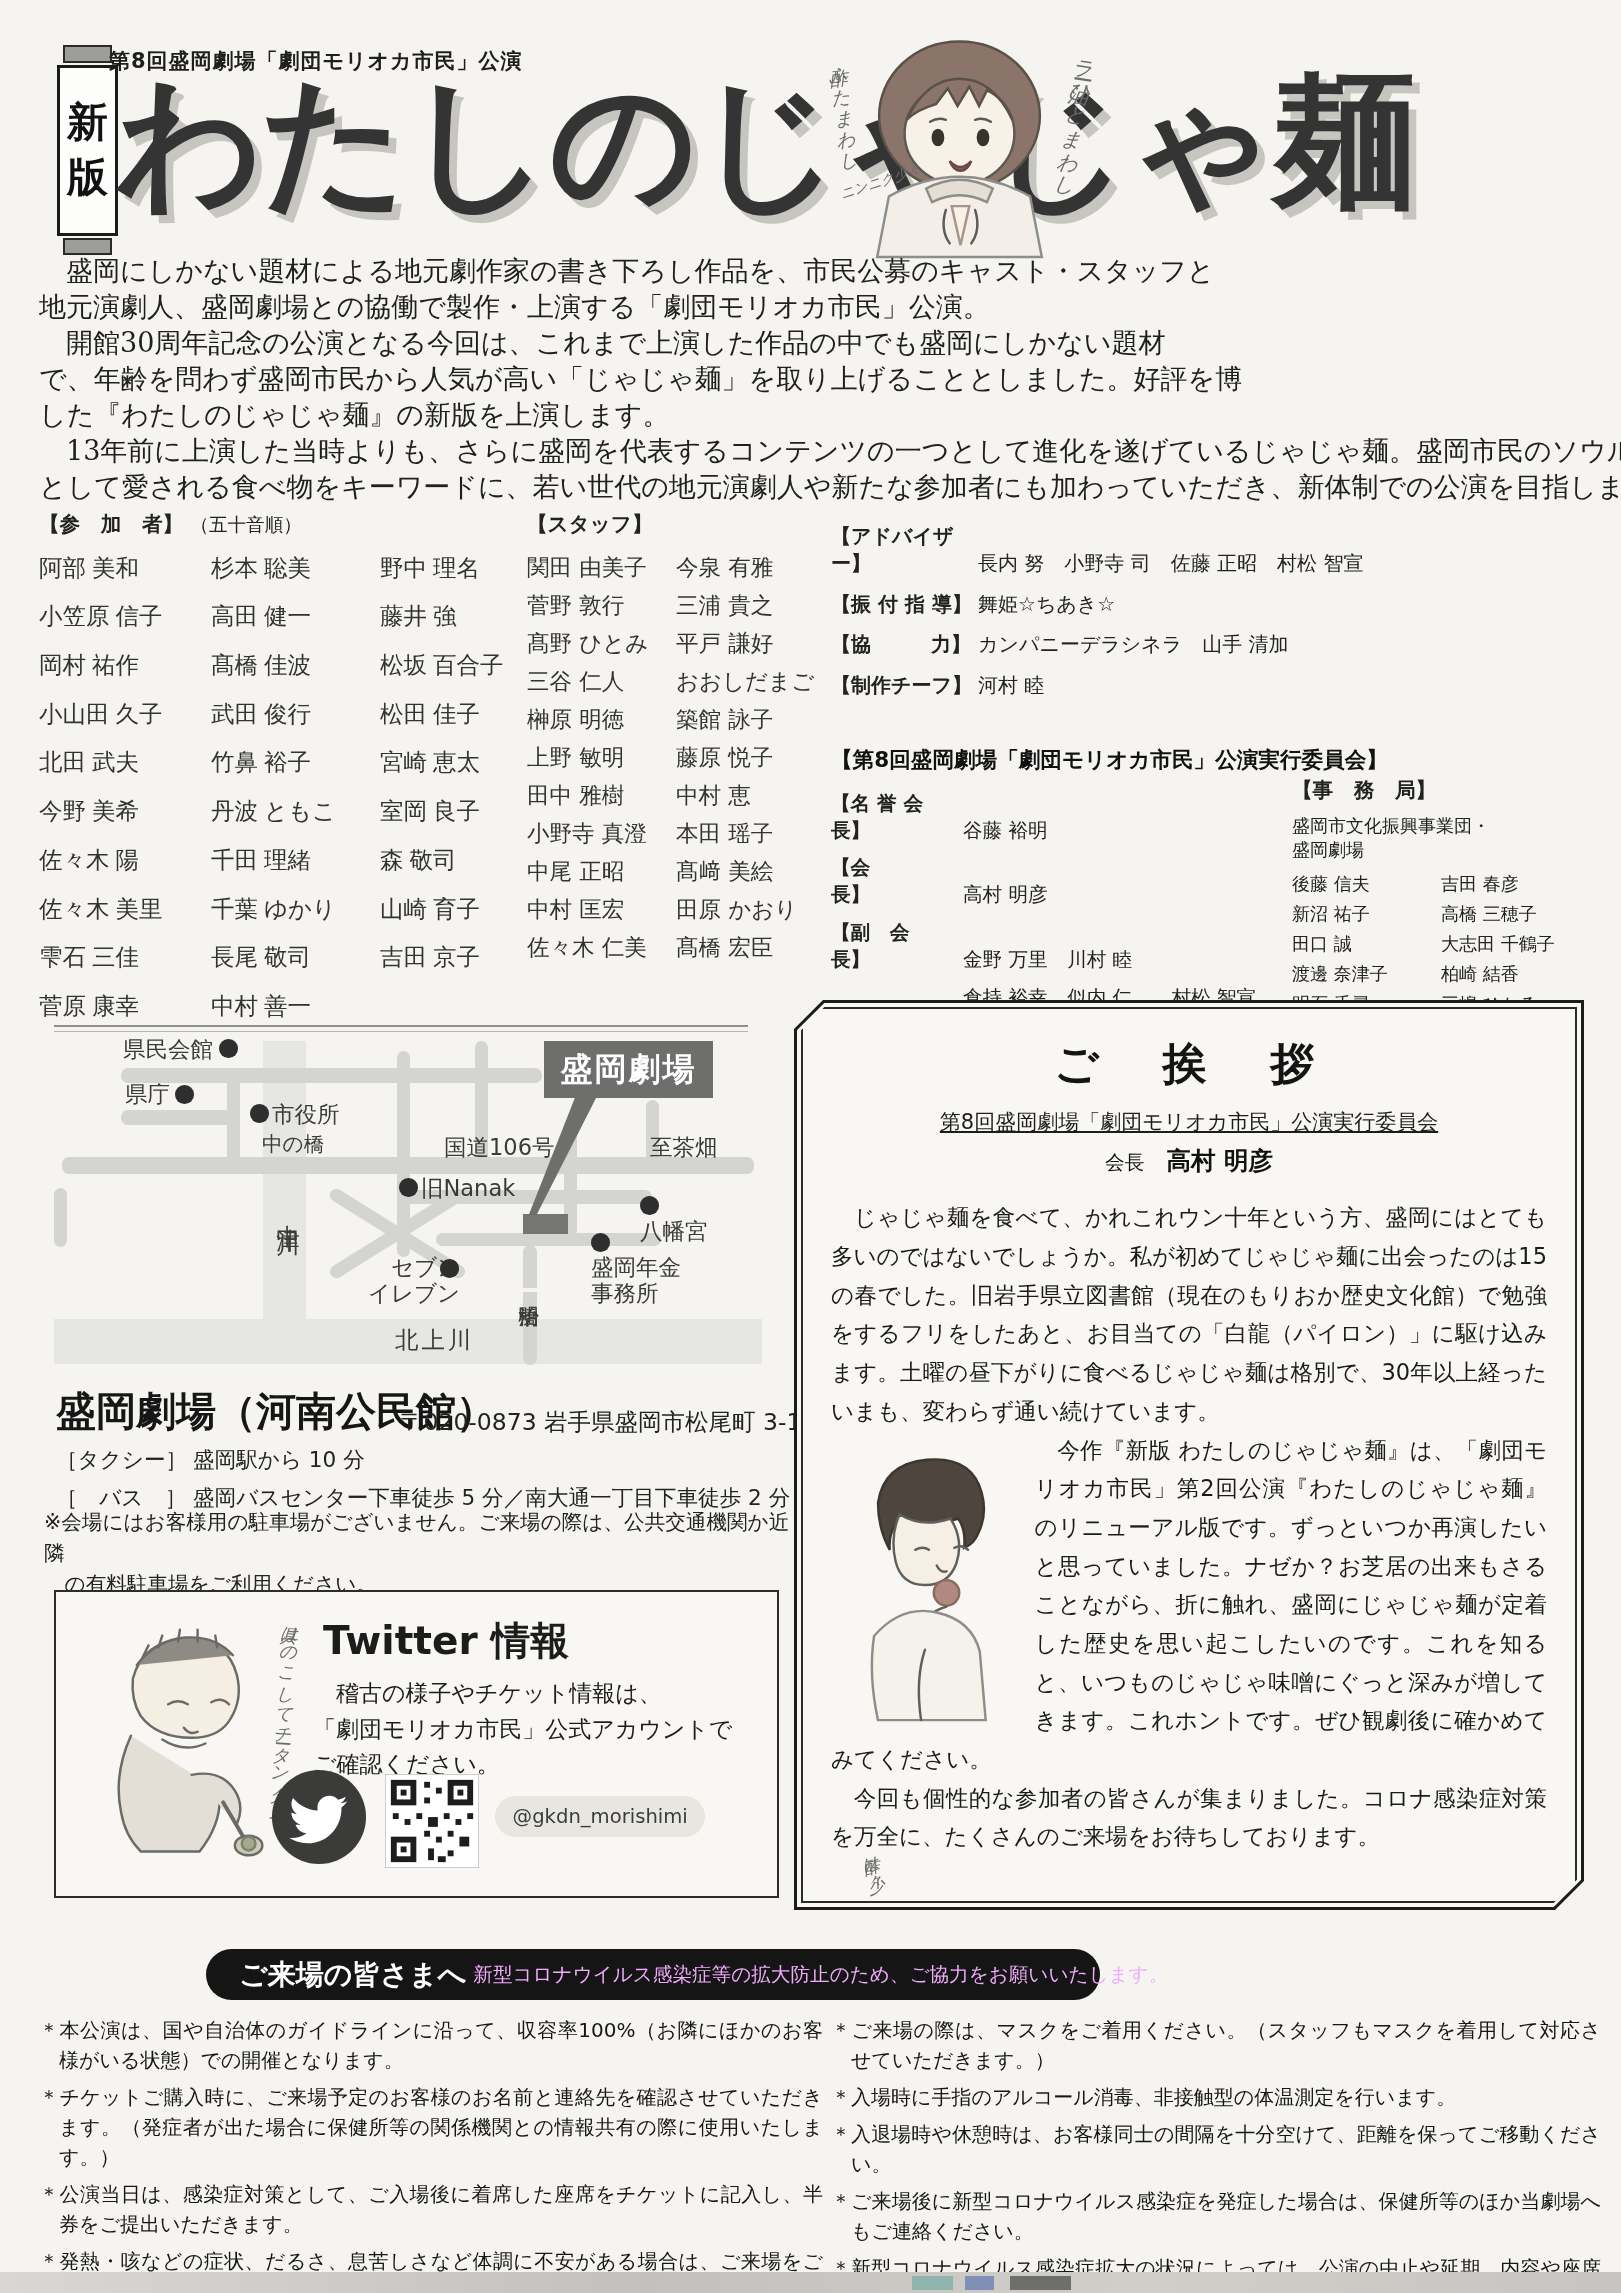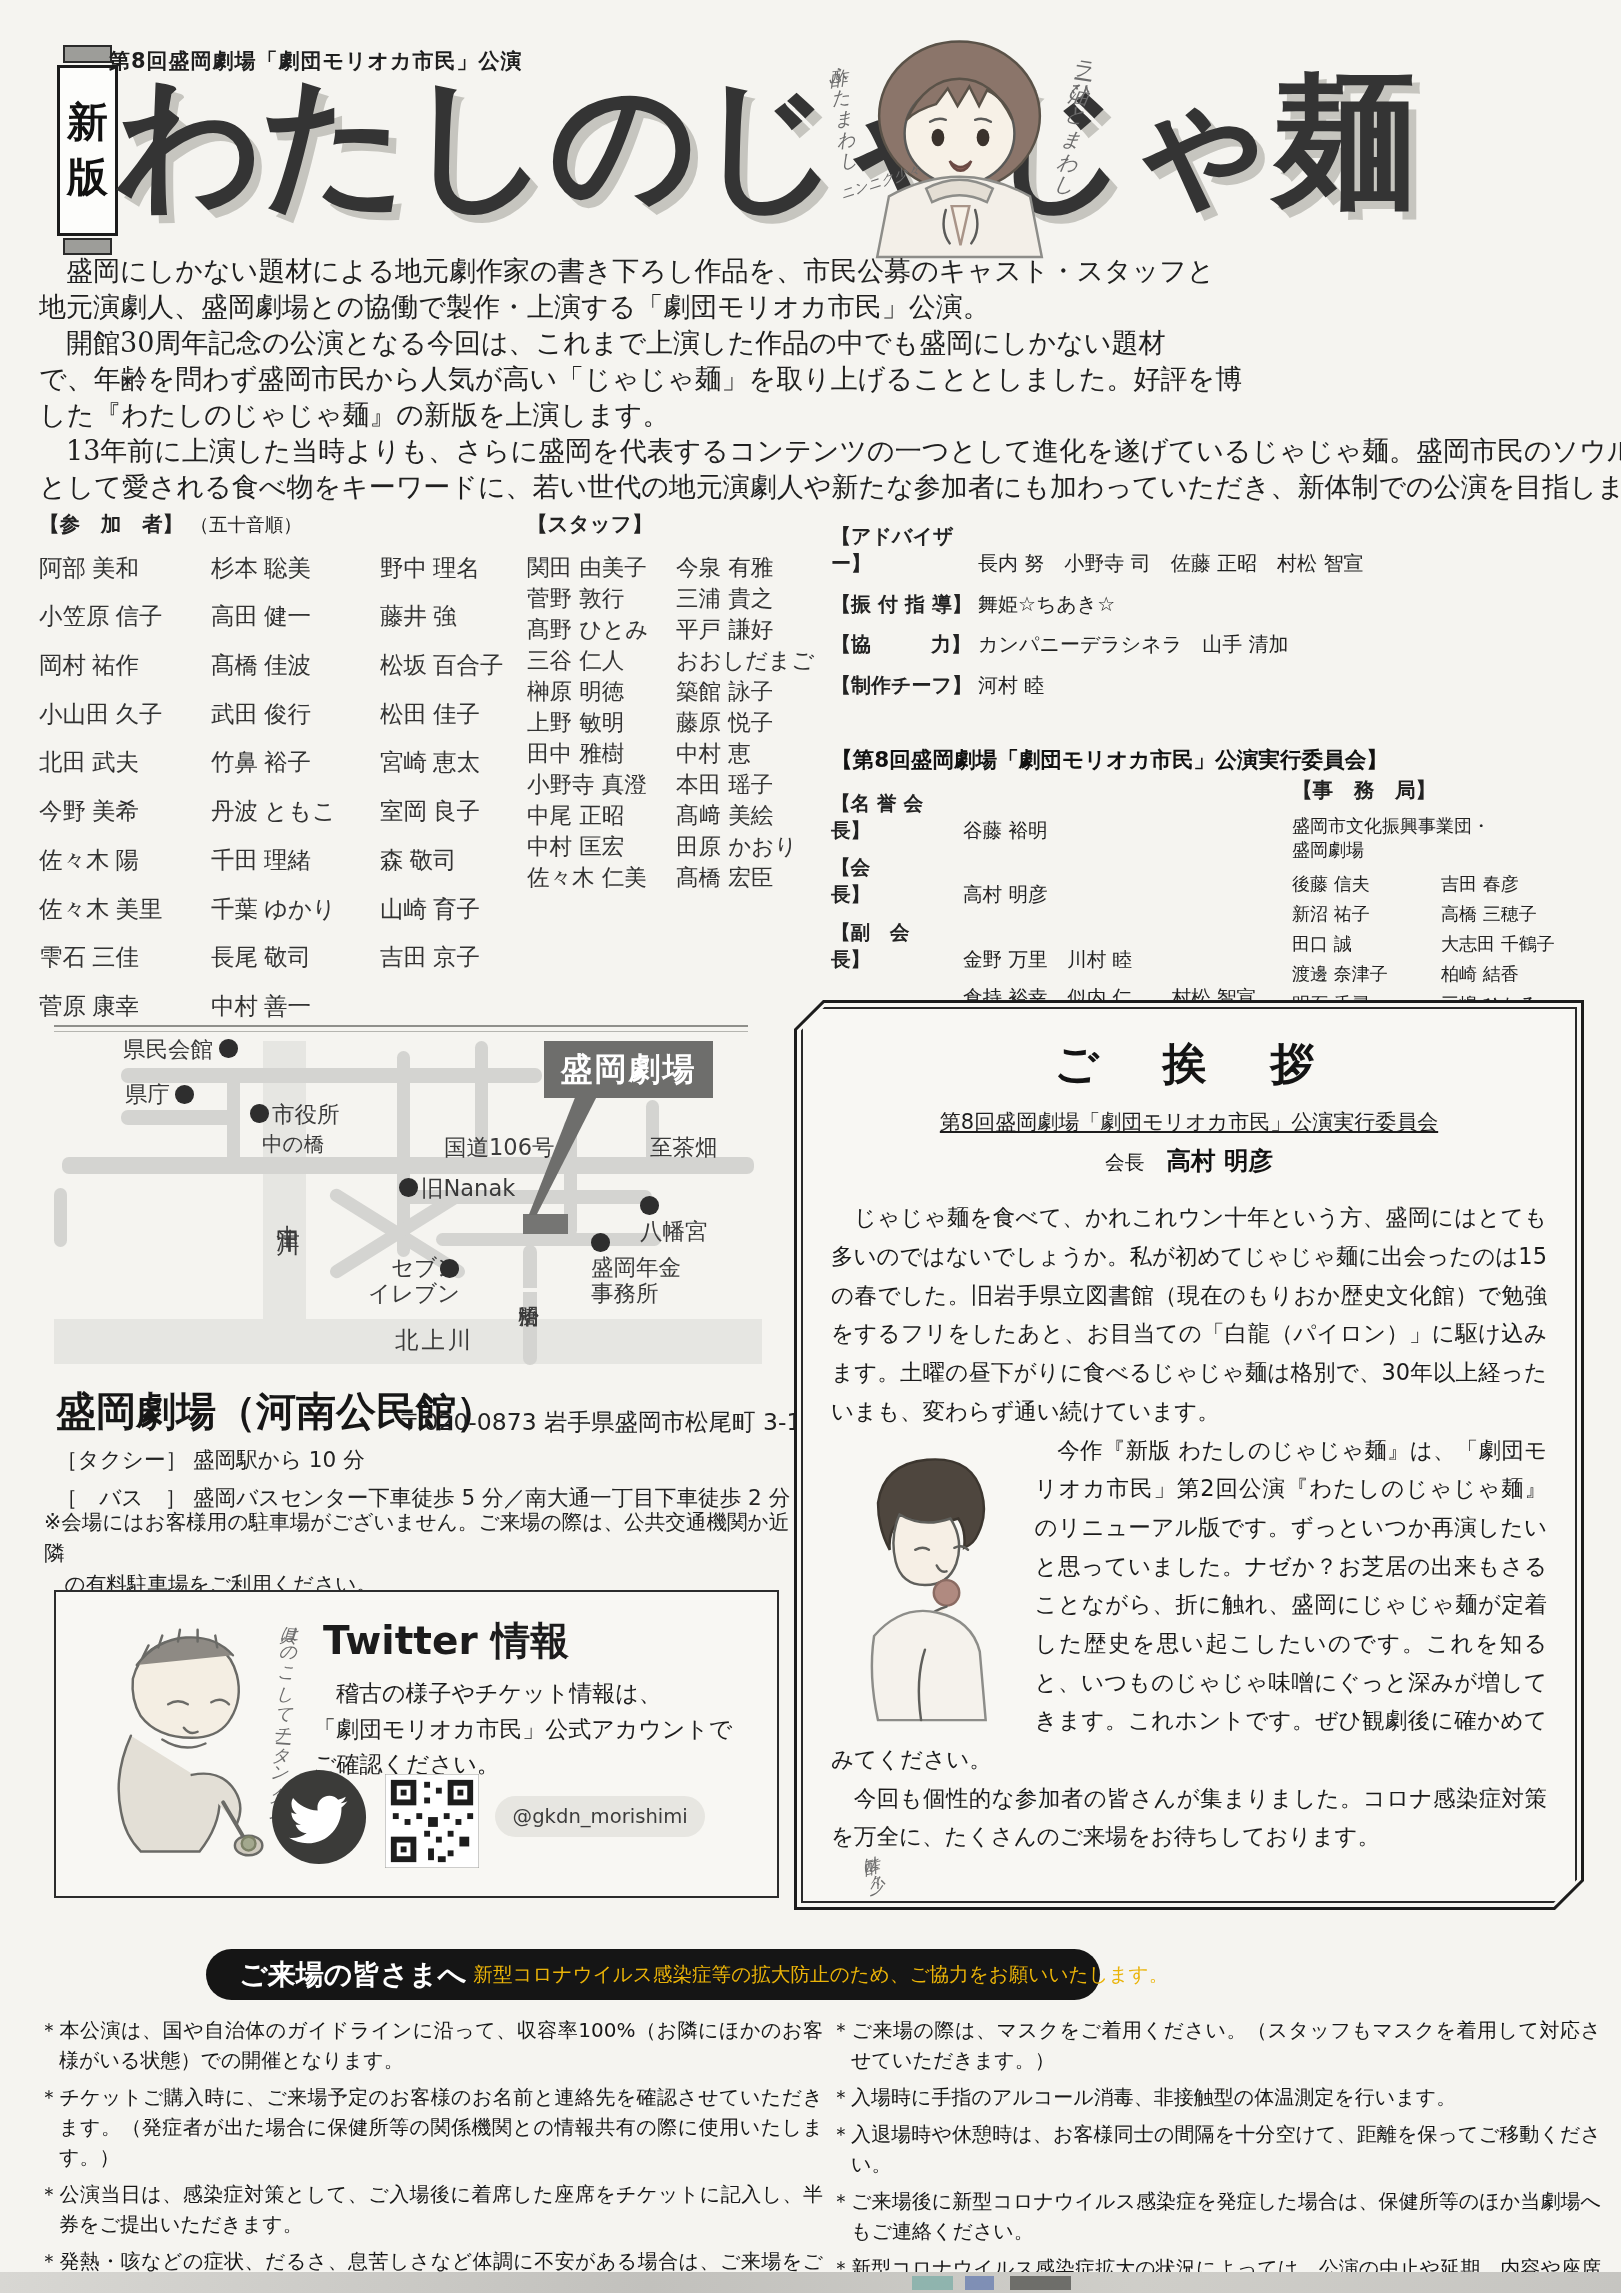--- a/index.html
+++ b/index.html
@@ -35,21 +35,21 @@
   .intro{left:39px;top:253px;width:1555px;font-size:27px;line-height:36px;color:#1f1f1f;}
   .intro-line{white-space:nowrap;}
 
   
   .list-heading{font-family:"DejaVu Sans",sans-serif;font-weight:bold;font-size:20.6px;color:#222;}
   .list-note{font-weight:normal;font-size:18.6px;}
   .participants{left:39px;top:510px;width:490px;}
   .p-grid{margin-top:13.7px;display:grid;grid-template-columns:172px 169px 150px;row-gap:16.7px;
     font-family:Liberation Serif, serif;font-size:23.5px;color:#333;}
   .staff{left:527px;top:510px;width:294px;}
-  .s-grid{margin-top:13.7px;display:grid;grid-template-columns:149px 145px;row-gap:0;
+  .s-grid{margin-top:13.7px;display:grid;grid-template-columns:149px 145px;row-gap:7px;
     font-family:"DejaVu Sans",sans-serif;font-size:22.5px;color:#333;}
 
   .kv-row{display:flex;margin-bottom:13.7px;font-family:"DejaVu Sans",sans-serif;font-size:20px;color:#222;align-items:flex-end;}
   .kv-label{width:147px;flex:none;font-weight:bold;}
   .kv-value{white-space:pre-line;}
   .advisers{left:831px;top:523px;width:755px;}
   .committee{left:831px;top:745px;width:461px;}
   .committee-heading{font-family:"DejaVu Sans",sans-serif;font-weight:bold;font-size:21.6px;color:#111;margin-bottom:15.7px;white-space:nowrap;}
   .committee .kv-row{margin-bottom:10.8px;font-size:19.6px;}
   .committee .kv-label{width:132px;}
@@ -102,21 +102,21 @@
   .greet-chair .chair-label{font-size:19.6px;font-weight:normal;margin-right:13.7px;}
   .greet-body{margin-top:21.6px;font-family:"DejaVu Sans",sans-serif;font-size:22.5px;line-height:1.72;color:#1b1b1b;text-align:justify;}
   .greet-body p{margin:0;}
   .boy{float:left;width:186px;height:294px;margin:9.8px 17.6px 0 0;shape-outside:margin-box;}
   .scr-boy{position:absolute;left:27.4px;bottom:35px;font-size:16.7px;transform:rotate(-14deg);}
 
   
   .covid-pill{left:206px;top:1949px;width:894px;height:51px;background:#151515;border-radius:26.5px;
     display:flex;align-items:center;padding:0 33px;box-sizing:border-box;gap:7px;white-space:nowrap;}
   .covid-pill-title{color:#fff;font-family:"DejaVu Sans",sans-serif;font-weight:bold;font-size:28px;}
-  .covid-pill-sub{color:#eab308;font-family:"DejaVu Sans",sans-serif;font-size:19.6px;}
+  .covid-pill-sub{color:#f0abfc;font-family:"DejaVu Sans",sans-serif;font-size:19.6px;}
   .covid-col{font-family:"DejaVu Sans",sans-serif;font-size:20px;line-height:1.5;color:#161616;}
   .covid-left{left:39px;top:2015px;width:784px;}
   .covid-right{left:831px;top:2015px;width:770px;}
   .covid-item{padding-left:1em;text-indent:-1em;margin-bottom:6.9px;text-align:justify;}
 
   
   .scan-strip{left:0;top:2272px;width:1621px;height:21.6px;background:linear-gradient(90deg,#d8d7d3,#c2c1bd 40%,#cfcec9 70%,#c6c5c1);}
   .scan-chip{position:absolute;top:3.9px;height:13.7px;}
 </style>
 </head>

